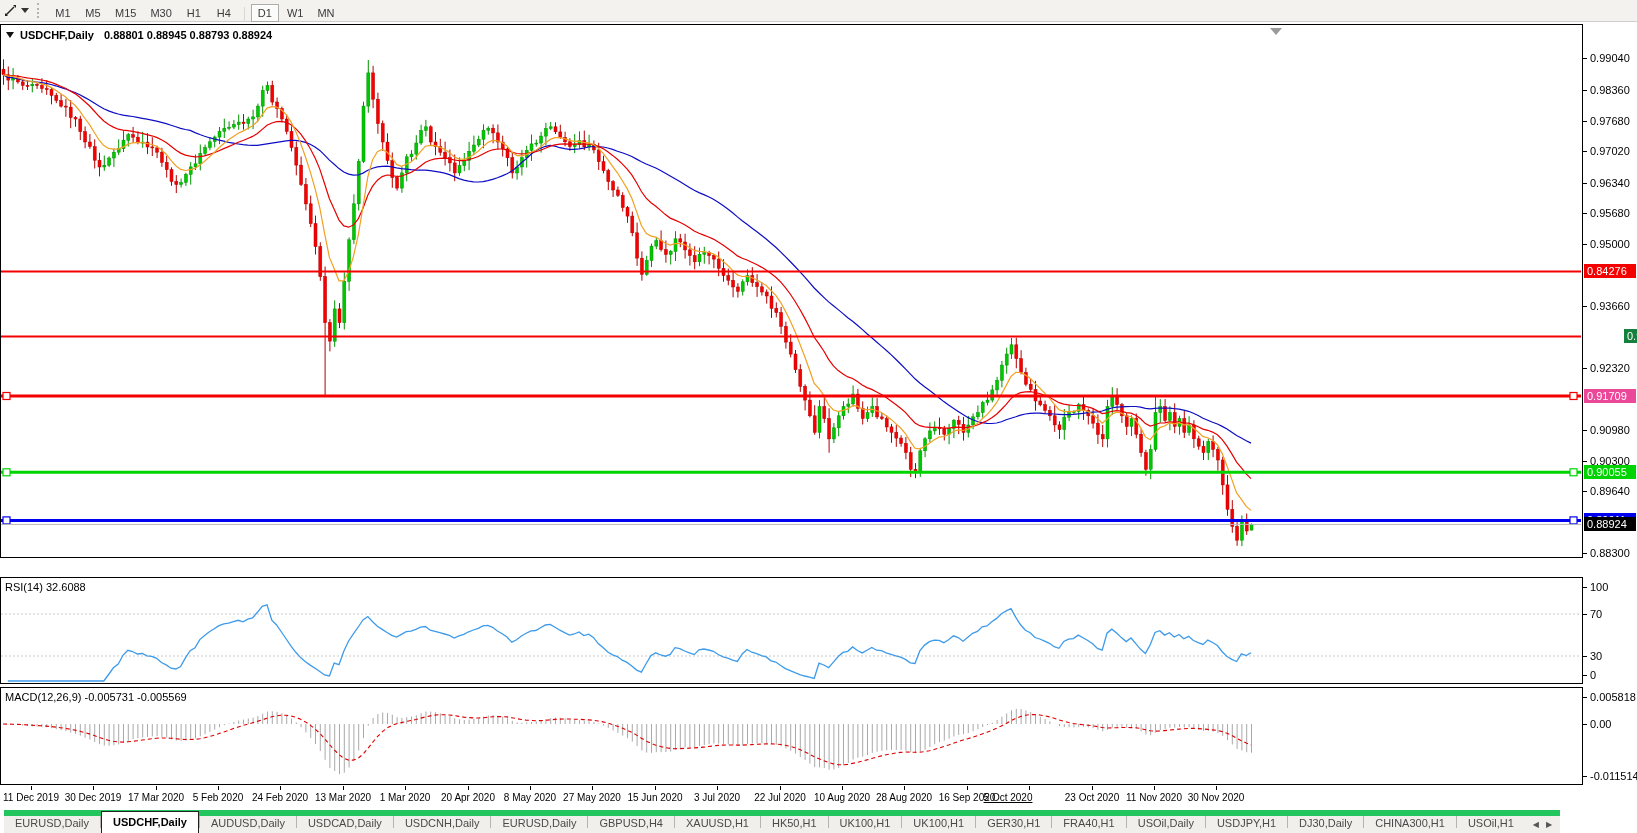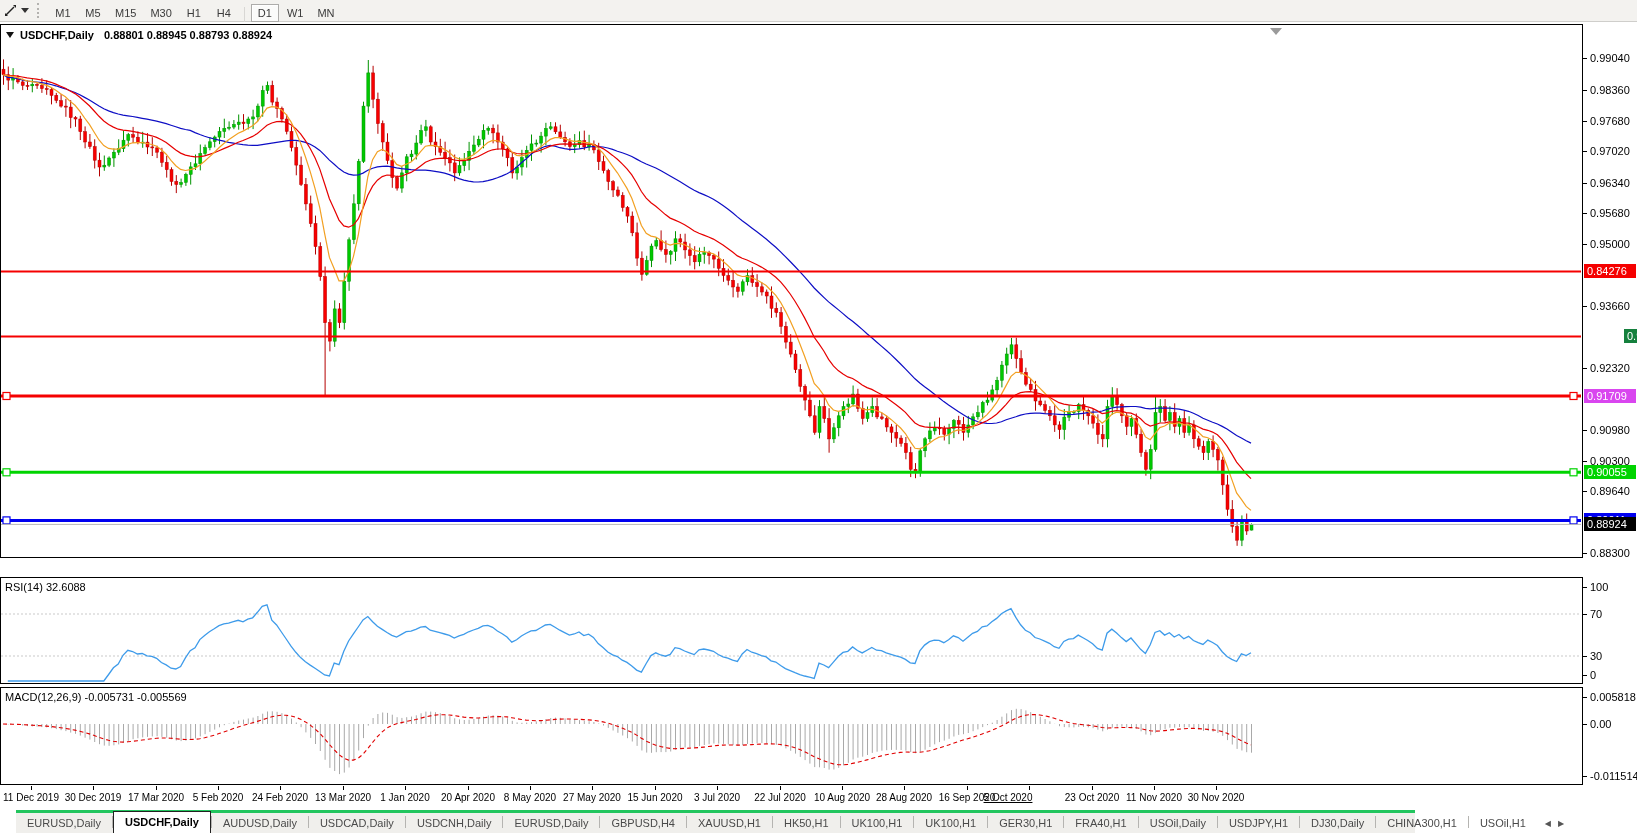--- a/index.html
+++ b/index.html
@@ -28,21 +28,21 @@
 
 #gutter{position:absolute;left:1583px;top:0;width:54px;height:833px}
 .axtick{position:absolute;left:0;width:4px;height:1px;background:#000}
 .axlbl{position:absolute;left:7px;height:12px;line-height:12px;font-size:11px;white-space:nowrap}
 .badge{position:absolute;left:1px;width:52px;height:14px;line-height:14px;font-size:11px;color:#fff;padding-left:3px;z-index:4}
 
 #date-axis{position:absolute;left:0;top:786px;width:1583px;height:24px;background:#fff}
 .dtick{position:absolute;top:0;width:1px;height:4px;background:#000}
 .dlbl{position:absolute;top:6px;transform:translateX(-50%);font-size:10px;white-space:nowrap}
 
-#tabbar{position:absolute;left:16px;top:810px;width:1399px;height:23px;background:#f0efec;border-top:3px solid #22c55e;display:flex;align-items:flex-end}
+#tabbar{position:absolute;left:4px;top:810px;width:1556px;height:23px;background:#f0efec;border-top:6px solid #22c55e;display:flex;align-items:flex-end}
 .tab{height:19px;line-height:19px;padding:0 11px;color:#4a4a4a;font-size:11px;white-space:nowrap}
 .tab.active{background:#fff;border:1px solid #222;border-bottom:none;height:22px;line-height:20px;color:#000;font-weight:bold}
 .tabsep{width:1px;height:12px;background:#b5b4b1;margin-bottom:5px}
 #tab-arrows{margin-left:auto;display:flex;align-items:center;height:100%;gap:7px;padding:0 8px;color:#555;font-size:8px}
 svg{display:block}
 </style>
 </head>
 <body>
 
 <div id="toolbar">
@@ -928,21 +928,21 @@
     <div class="axtick" style="top: 430px;"></div>
     <div class="axlbl" style="top: 424px;">0.90980</div>
     <div class="axtick" style="top: 461px;"></div>
     <div class="axlbl" style="top: 455px;">0.90300</div>
     <div class="axtick" style="top: 491px;"></div>
     <div class="axlbl" style="top: 485px;">0.89640</div>
     <div class="axtick" style="top: 553px;"></div>
     <div class="axlbl" style="top: 547px;">0.88300</div>
     <div class="badge" style="top: 264px; background: rgb(245, 0, 0);">0.84276</div>
     <div class="badge" style="top: 329px; background: #15803d; margin-left: 40px;">0.93001</div>
-    <div class="badge" style="top: 389px; background: #d946ef;">0.91709</div>
+    <div class="badge" style="top: 389px; background: #ec4899;">0.91709</div>
     <div class="badge" style="top: 465px; background: rgb(0, 212, 0);">0.90055</div>
     <div class="badge" style="top: 513px; background: rgb(0, 0, 240);">0.89011</div>
     <div class="badge" style="top: 517px; background: rgb(0, 0, 0);">0.88924</div>
     <div class="axtick" style="top: 587px;"></div>
     <div class="axlbl" style="top: 581px;">100</div>
     <div class="axtick" style="top: 614px;"></div>
     <div class="axlbl" style="top: 608px;">70</div>
     <div class="axtick" style="top: 656px;"></div>
     <div class="axlbl" style="top: 650px;">30</div>
     <div class="axtick" style="top: 675px;"></div>
@@ -961,21 +961,21 @@
     <div class="dlbl" style="left: 93px;">30 Dec 2019</div>
     <div class="dtick" style="left: 156px;"></div>
     <div class="dlbl" style="left: 156px;">17 Mar 2020</div>
     <div class="dtick" style="left: 218px;"></div>
     <div class="dlbl" style="left: 218px;">5 Feb 2020</div>
     <div class="dtick" style="left: 280px;"></div>
     <div class="dlbl" style="left: 280px;">24 Feb 2020</div>
     <div class="dtick" style="left: 343px;"></div>
     <div class="dlbl" style="left: 343px;">13 Mar 2020</div>
     <div class="dtick" style="left: 405px;"></div>
-    <div class="dlbl" style="left: 405px;">1 Jan 2020</div>
+    <div class="dlbl" style="left: 405px;">1 Mar 2020</div>
     <div class="dtick" style="left: 468px;"></div>
     <div class="dlbl" style="left: 468px;">20 Apr 2020</div>
     <div class="dtick" style="left: 530px;"></div>
     <div class="dlbl" style="left: 530px;">8 May 2020</div>
     <div class="dtick" style="left: 592px;"></div>
     <div class="dlbl" style="left: 592px;">27 May 2020</div>
     <div class="dtick" style="left: 655px;"></div>
     <div class="dlbl" style="left: 655px;">15 Jun 2020</div>
     <div class="dtick" style="left: 717px;"></div>
     <div class="dlbl" style="left: 717px;">3 Jul 2020</div>

